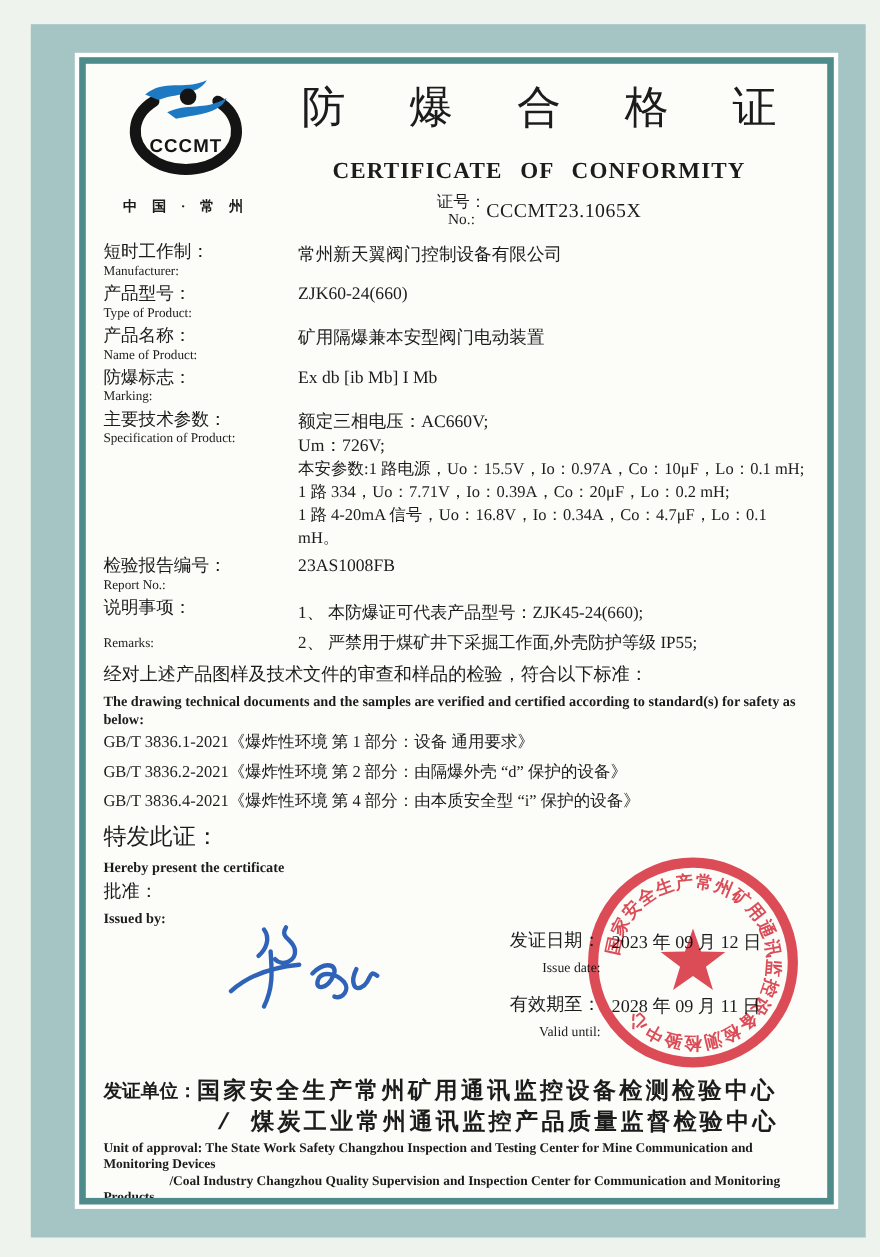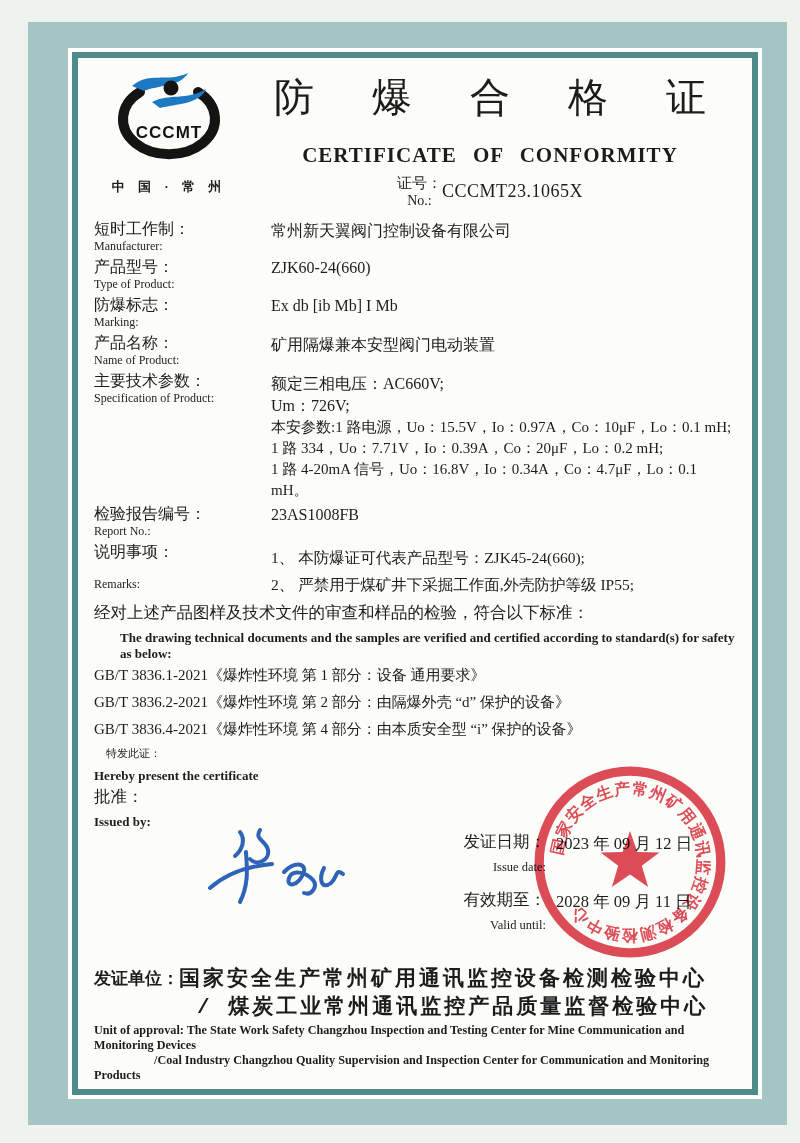--- a/index.html
+++ b/index.html
@@ -28,23 +28,23 @@
   .f-label { width:165px; flex:none; }
   .lbl-cn { font-size:16px; white-space:nowrap; }
   .lbl-en { font-size:12px; margin-top:-1px; white-space:nowrap; }
   .f-value { flex:1; padding-left:12px; padding-top:2px; font-size:16px; }
   .v-line { line-height:21px; font-size:15px; }
   .v-line.first { font-size:16px; line-height:22px; }
   .remark-line { line-height:27px; font-size:15.5px; }
 
   
   .statement-cn { font-size:16.5px; margin-top:4px; }
-  .statement-en { font-size:13px; font-weight:bold; margin-top:6px;margin-left:26px; }
+  .statement-en { font-size:13px; font-weight:bold; margin-top:6px; }
   .standard-line { font-size:15px; line-height:27px; }
-  .present-cn { font-size:11px; margin-top:3px;margin-left:12px; }
+  .present-cn { font-size:21px; margin-top:3px; }
   .present-en { font-size:13px; font-weight:bold; margin-top:7px; }
 
   
   .approval { position:relative; height:172px; }
   .approve-cn { font-size:16.5px; margin-top:2px; }
   .approve-en { font-size:13px; font-weight:bold; margin-top:6px; }
   .signature { position:absolute; left:108px; top:40px; }
   .dates { position:absolute; left:348px; top:45px; width:320px; }
   .date-row { display:flex; margin-bottom:14px; }
   .date-labels { width:104px; flex:none; text-align:right; }
@@ -105,31 +105,31 @@
       </div>
       <div class="field-row">
         <div class="f-label">
             <div class="lbl-cn">产品型号：</div>
             <div class="lbl-en">Type of Product:</div>
           </div>
         <div class="f-value">ZJK60-24(660)</div>
       </div>
       <div class="field-row">
         <div class="f-label">
+            <div class="lbl-cn">产品名称：</div>
+            <div class="lbl-en">Name of Product:</div>
+          </div>
+        <div class="f-value">矿用隔爆兼本安型阀门电动装置</div>
+      </div>
+      <div class="field-row">
+        <div class="f-label">
             <div class="lbl-cn">防爆标志：</div>
             <div class="lbl-en">Marking:</div>
           </div>
         <div class="f-value">Ex db [ib Mb] I Mb</div>
-      </div>
-      <div class="field-row">
-        <div class="f-label">
-            <div class="lbl-cn">产品名称：</div>
-            <div class="lbl-en">Name of Product:</div>
-          </div>
-        <div class="f-value">矿用隔爆兼本安型阀门电动装置</div>
       </div>
       <div class="field-row">
         <div class="f-label">
             <div class="lbl-cn">主要技术参数：</div>
             <div class="lbl-en">Specification of Product:</div>
           </div>
         <div class="f-value">
           <div class="v-line first">额定三相电压：AC660V;</div>
           <div class="v-line first">Um：726V;</div>
           <div class="v-line">本安参数:1 路电源，Uo：15.5V，Io：0.97A，Co：10μF，Lo：0.1 mH;</div>

